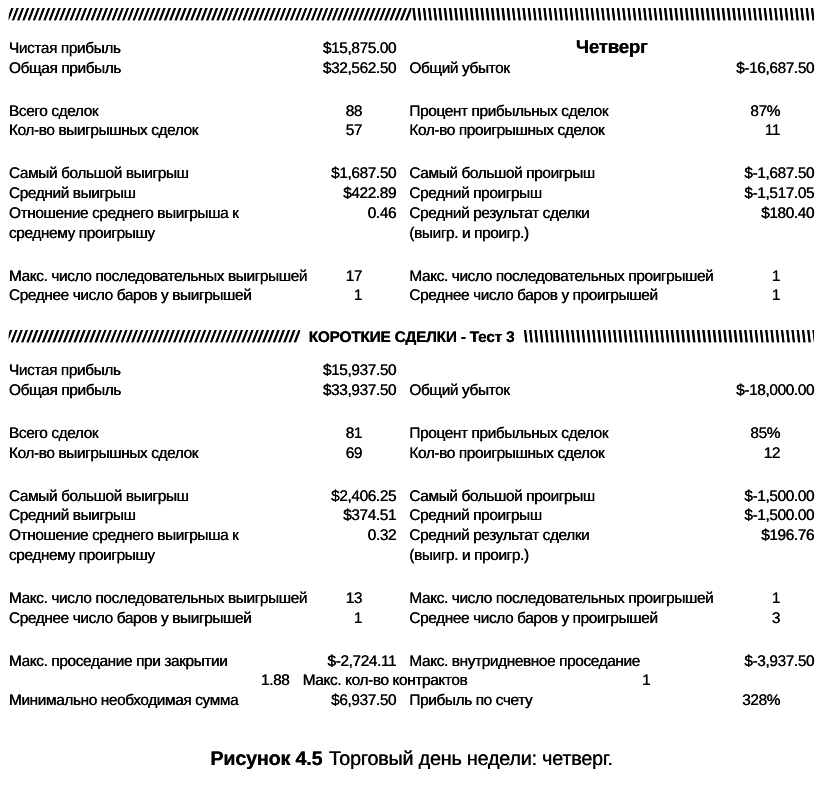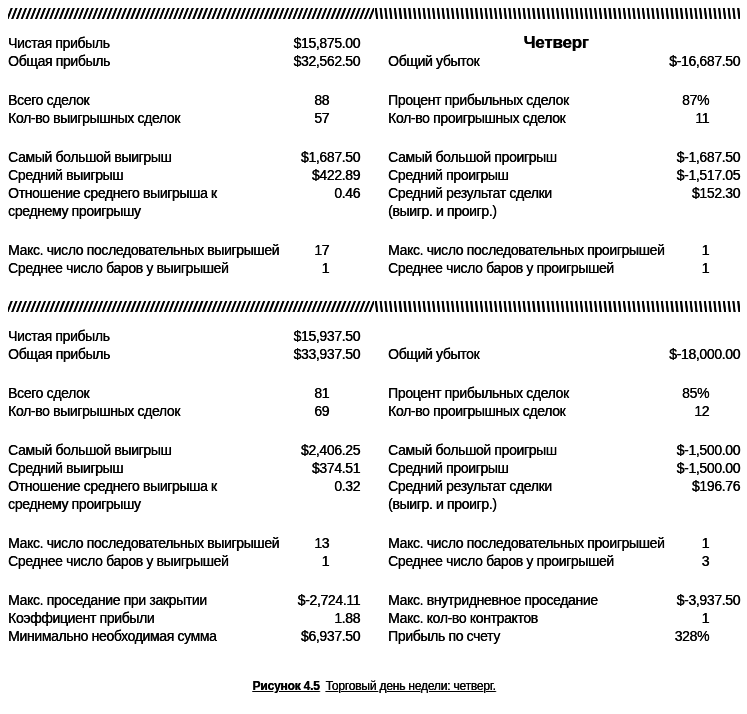--- a/index.html
+++ b/index.html
@@ -43,39 +43,38 @@
   .group { margin-bottom: 21px; }
   .row {
     display: grid;
     grid-template-columns: 255px 97px 262px 118px;
     line-height: 18px;
     font-size: 14px;
     letter-spacing: -0.35px;
     text-shadow: 0.35px 0 0 currentColor;
   }
   .lab { white-space: nowrap; overflow: visible; }
-  .lab.r { padding-left: 28px; }
+  .lab.r { padding-left: 12px; }
   .val { text-align: right; white-space: nowrap; }
   .val.count { padding-right: 31px; }
   .day {
     grid-column: 3 / 5;
     text-align: center;
     font-weight: 700;
     font-size: 17px;
     letter-spacing: -0.2px;
     padding-left: 12px;
     line-height: 18px;
   }
   .caption {
     margin-top: 34px;
     text-align: center;
-    font-size: 12px;
+    font-size: 18px;
     letter-spacing: -0.2px;
     text-shadow: 0.35px 0 0 currentColor;
-    text-decoration: underline;
   }
   .caption .b { font-weight: 700; margin-right: 6px; }
 </style>
 </head>
 <body>
 
 <div class="page">
   <div id="sections">
       <section class="sect">
         <div class="hdr">
@@ -119,21 +118,21 @@
           <div class="row">
             <div class="lab l">Средний выигрыш</div>
             <div class="val">$422.89</div>
             <div class="lab r">Средний проигрыш</div>
             <div class="val">$-1,517.05</div>
           </div>
           <div class="row">
             <div class="lab l">Отношение среднего выигрыша к</div>
             <div class="val">0.46</div>
             <div class="lab r">Средний результат сделки</div>
-            <div class="val">$152.30</div>
+            <div class="val">$180.40</div>
           </div>
           <div class="row">
             <div class="lab l">среднему проигрышу</div>
             <div class="val"></div>
             <div class="lab r">(выигр. и проигр.)</div>
             <div class="val"></div>
           </div>
         </div>
         <div class="group">
           <div class="row">
@@ -146,20 +145,21 @@
             <div class="lab l">Среднее число баров у выигрышей</div>
             <div class="val count">1</div>
             <div class="lab r">Среднее число баров у проигрышей</div>
             <div class="val count">1</div>
           </div>
         </div>
       </section>
       <section class="sect">
         <div class="hdr">
           <span class="fill fill-l">////////////////////////////////////////////////////////////////////////////////</span>
+          <span class="hdr-title">КОРОТКИЕ СДЕЛКИ - Тест 3</span>
           <span class="fill fill-r">\\\\\\\\\\\\\\\\\\\\\\\\\\\\\\\\\\\\\\\\\\\\\\\\\\\\\\\\\\\\\\\\\\\\\\\\\\\\\\\\</span>
         </div>
         <div class="group">
           <div class="row">
             <div class="lab l">Чистая прибыль</div>
             <div class="val">$15,937.50</div>
             <div class="lab r"></div>
             <div class="val"></div>
           </div>
           <div class="row">
@@ -224,21 +224,20 @@
           </div>
         </div>
         <div class="group">
           <div class="row">
             <div class="lab l">Макс. проседание при закрытии</div>
             <div class="val">$-2,724.11</div>
             <div class="lab r">Макс. внутридневное проседание</div>
             <div class="val">$-3,937.50</div>
           </div>
           <div class="row">
-            <div class="lab l">Коэффициент прибыли</div>
             <div class="val">1.88</div>
             <div class="lab r">Макс. кол-во контрактов</div>
             <div class="val count">1</div>
           </div>
           <div class="row">
             <div class="lab l">Минимально необходимая сумма</div>
             <div class="val">$6,937.50</div>
             <div class="lab r">Прибыль по счету</div>
             <div class="val count">328%</div>
           </div>

